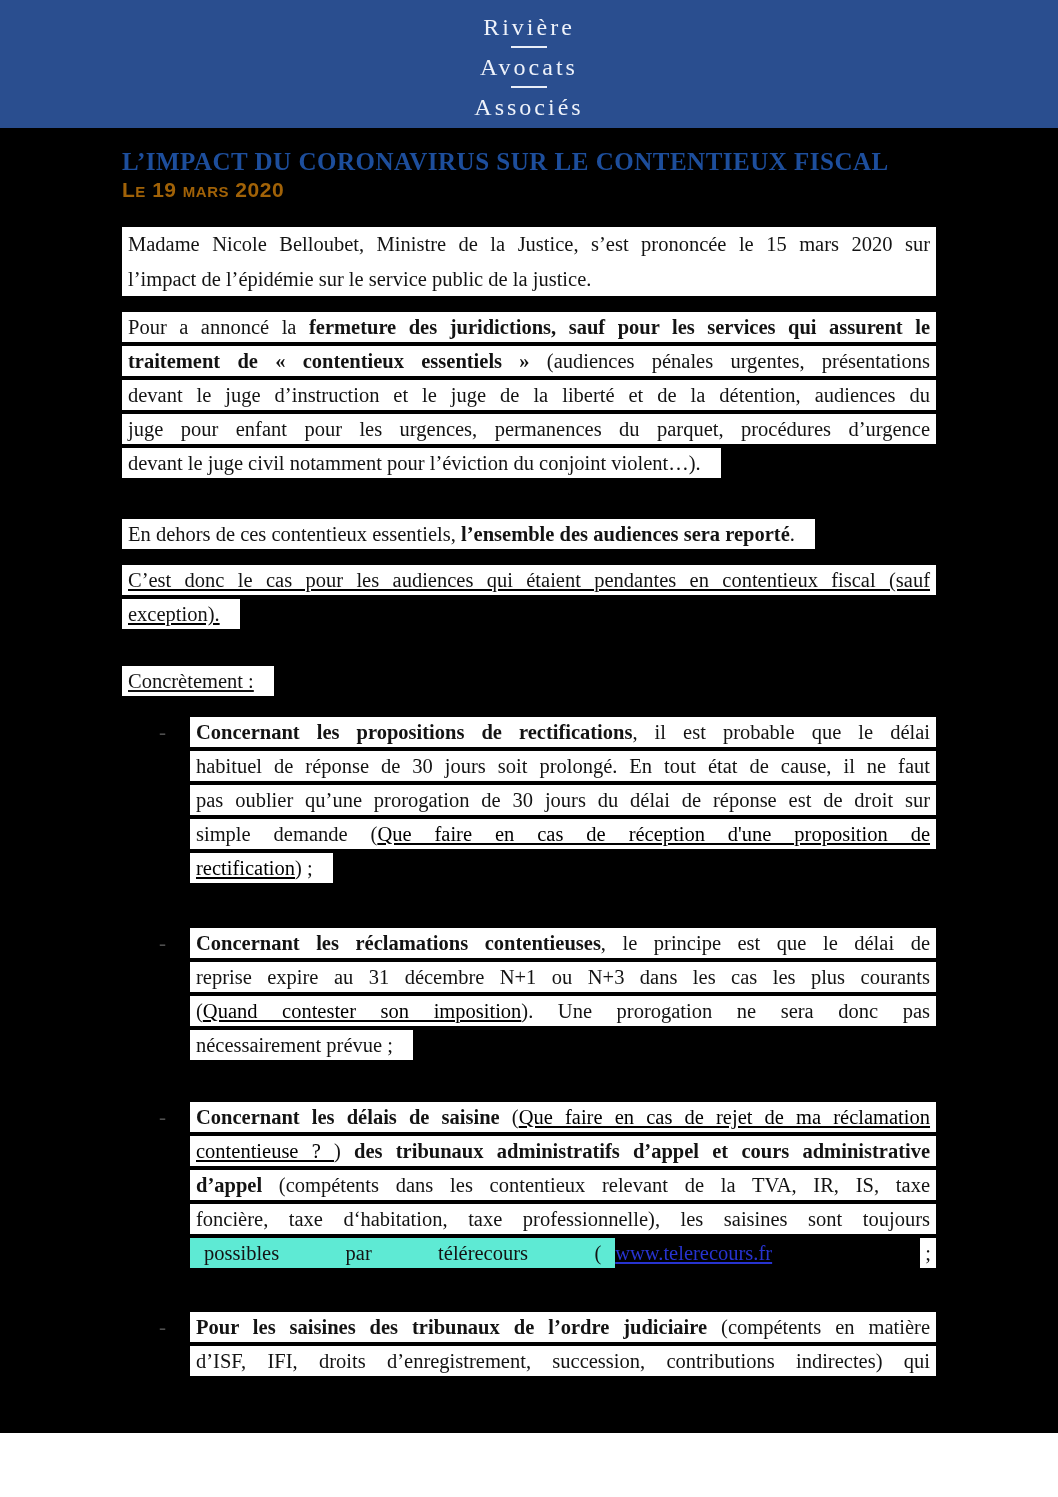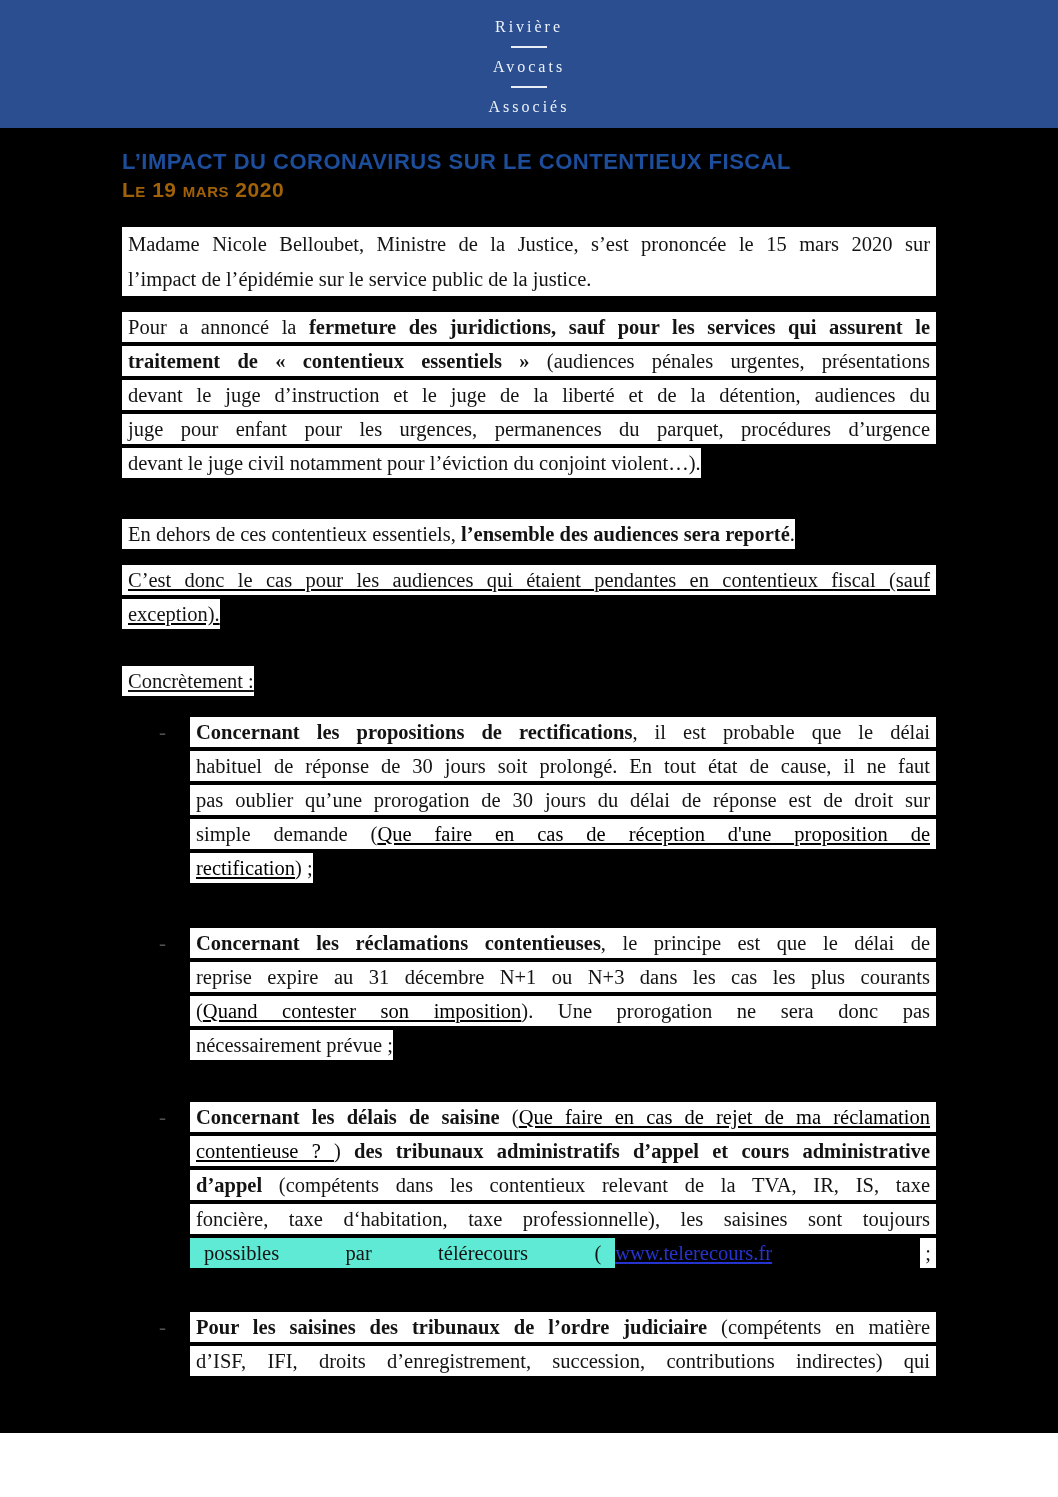--- a/index.html
+++ b/index.html
@@ -1,39 +1,39 @@
 <!DOCTYPE html>
 <html><head>
 <meta charset="utf-8">
 <style>
   html,body{margin:0;padding:0;background:#000;}
   .page{position:relative;width:1058px;height:1497px;background:#000;overflow:hidden;
         font-family:"Liberation Serif", serif;}
   
   .header-band{position:absolute;top:0;left:0;width:1058px;height:128px;background:#2a4e8f;}
   .logo{position:absolute;top:14px;left:0;width:100%;text-align:center;color:#eef2fa;}
-  .logo-line{display:block;font-size:16px;line-height:26px;letter-spacing:3px;font-weight:400;}
+  .logo-line{display:block;font-size:24px;line-height:26px;letter-spacing:3px;font-weight:400;}
   .logo-sep{display:block;width:36px;height:2px;background:#e9eef8;margin:6px auto 6px auto;}
   
   .content{position:absolute;top:128px;left:0;width:1058px;padding:0;}
   .inner{margin:0 122px;width:814px;}
-  .doc-title{margin-top:18px;font-family:Liberation Sans, sans-serif;font-weight:700;
-             font-size:22px;line-height:32px;color:#1d4e9c;letter-spacing:0.5px;}
+  .doc-title{margin-top:18px;font-family:Liberation Serif, serif;font-weight:700;
+             font-size:25px;line-height:32px;color:#1d4e9c;letter-spacing:0.5px;}
   .doc-date{font-family:"Liberation Sans", sans-serif;font-weight:700;font-variant:small-caps;
             font-size:21px;line-height:24px;color:#a16207;letter-spacing:0.5px;}
   
   .block{display:block;border-radius:29px;}
   .block.bullet{display:flex;}
   .dash{flex:0 0 68px;width:68px;box-sizing:border-box;padding-left:37px;color:#4f4f4f;
         font-size:21px;line-height:30px;}
   .lines{flex:1 1 auto;min-width:0;}
   .line{display:block;background:#fff;color:#131313;font-size:20.5px;height:30px;
         line-height:30px;margin-bottom:4px;padding:0 6px;box-sizing:border-box;
         text-align:justify;text-align-last:justify;white-space:nowrap;overflow:visible;}
-  .line.hug{width:fit-content;text-align:right;text-align-last:left;padding-right:0;}
+  .line.hug{width:fit-content;text-align:right;text-align-last:left;padding-right:20px;}
   .line.al{text-align-last:left;}
   .block.solid .line{height:34.5px;line-height:34.5px;margin-bottom:0;}
   .seg.s-b{font-weight:700;}
   .seg.s-u{text-decoration:underline;}
   a.seg{cursor:pointer;}
   .seg.s-l{color:#000000;text-decoration:underline;}
   .seg.s-ld{color:#2733cf;text-decoration:underline;background:#000;text-align:right;}
   
   .line.spread{display:flex;background:transparent;padding:0;text-align:left;text-align-last:left;}
   .seg.s-wj{flex:0 0 57%;display:inline-block;background:#5eead4;padding:0 14px;box-sizing:border-box;

